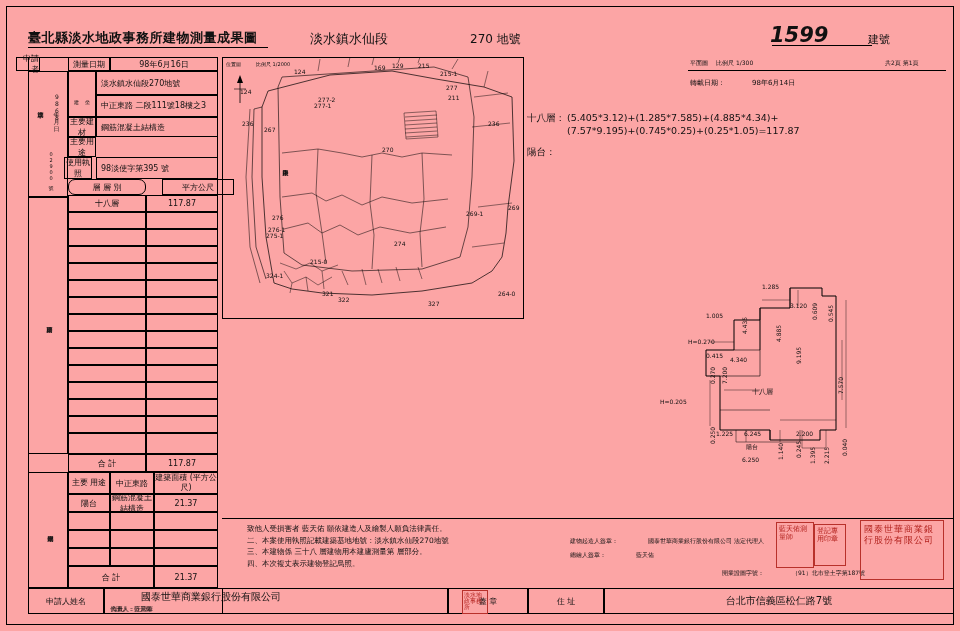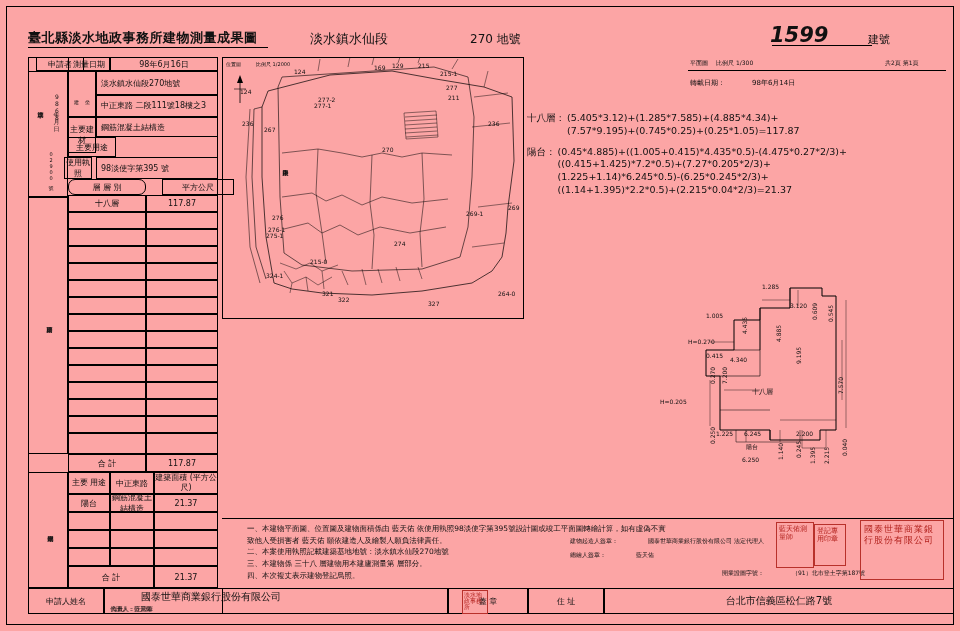--- a/index.html
+++ b/index.html
@@ -64,42 +64,42 @@
 
   <div class="t lft xs" style="left:690px;top:58px;width:60px;height:10px;">平面圖</div>
   <div class="t lft xs" style="left:716px;top:58px;width:70px;height:10px;">比例尺 1/300</div>
   <div class="t lft xs" style="left:885px;top:58px;width:60px;height:10px;">共2頁  第1頁</div>
   <div class="t lft small" style="left:690px;top:77px;width:70px;height:12px;">轉載日期：</div>
   <div class="t lft small" style="left:752px;top:77px;width:100px;height:12px;">98年6月14日</div>
   <div class="t" style="left:688px;top:70px;width:258px;height:0;border-top:1px solid #000;"></div>
 
   <div class="ol" id="ltab"></div>
 
-  <div class="cell ctr xs" style="left:36px;top:57px;width:48px;height:14px;">申請者</div>
+  <div class="cell ctr xs" style="left:16px;top:57px;width:24px;height:14px;text-align:right;">申請者</div>
   <div class="cell ctr xs" style="left:68px;top:57px;width:42px;height:14px;">測量日期</div>
   <div class="cell ctr xs" style="left:110px;top:57px;width:108px;height:14px;">98年6月16日</div>
 
   <div class="cell" style="left:28px;top:71px;width:40px;height:126px;">
     <div class="t vt xs" style="left:4px;top:6px;width:14px;height:58px;">淡建測字</div>
     <div class="t vt xs" style="left:20px;top:4px;width:14px;height:62px;">98年6月8日</div>
     <div class="t vt xxs" style="left:16px;top:72px;width:12px;height:44px;">02900號</div>
   </div>
 
   <div class="cell" style="left:68px;top:71px;width:28px;height:46px;">
     <div class="t vt xxs" style="left:2px;top:2px;width:11px;height:42px;">建</div>
     <div class="t vt xxs" style="left:13px;top:2px;width:11px;height:42px;">坐</div>
   </div>
   <div class="cell lft xs" style="left:96px;top:71px;width:122px;height:24px;padding-left:4px;">淡水鎮水仙段270地號</div>
   <div class="cell lft xxs" style="left:96px;top:95px;width:122px;height:22px;padding-left:4px;line-height:1.25;">中正東路 二段111號18樓之3</div>
   <div class="cell ctr xxs" style="left:68px;top:117px;width:28px;height:0px;border:none;"></div>
 
-  <div class="cell ctr xxs" style="left:68px;top:117px;width:28px;height:36px;">主要建材</div>
+  <div class="cell ctr xxs" style="left:68px;top:117px;width:28px;height:20px;">主要建材</div>
   <div class="cell lft xs" style="left:96px;top:117px;width:122px;height:20px;padding-left:4px;">鋼筋混凝土結構造</div>
 
-  <div class="cell ctr xxs" style="left:68px;top:137px;width:48px;height:20px;">主要用途</div>
+  <div class="cell ctr xxs" style="left:68px;top:137px;width:28px;height:20px;">主要用途</div>
 
   <div class="cell ctr xxs" style="left:64px;top:157px;width:28px;height:22px;">使用執照</div>
   <div class="cell lft xs" style="left:96px;top:157px;width:122px;height:22px;padding-left:4px;">98淡使字第395 號</div>
 
   <div class="cell ctr xs" style="left:68px;top:179px;width:78px;height:16px;border-radius:7px;">層 層 別</div>
   <div class="cell ctr xs" style="left:162px;top:179px;width:72px;height:16px;">平方公尺</div>
 
   <div class="cell ctr xs" style="left:68px;top:195px;width:78px;height:17px;">十八層</div>
   <div class="cell ctr xs" style="left:146px;top:195px;width:72px;height:17px;">117.87</div>
 
@@ -278,24 +278,20 @@
   <div class="t vt xs" style="left:278px;top:130px;width:14px;height:70px;">中正東路二段</div>
 
   <div class="t" id="formulas">
     <div class="frow">
       <span class="fkey">十八層：</span>
       <span class="fval">(5.405*3.12)+(1.285*7.585)+(4.885*4.34)+
 (7.57*9.195)+(0.745*0.25)+(0.25*1.05)=117.87</span>
     </div>
     <div class="frow" style="margin-top:8px;">
       <span class="fkey">陽台：</span>
-      <span class="fval">(0.45*4.885)+((1.005+0.415)*4.435*0.5)-(4.475*0.27*2/3)+
-((0.415+1.425)*7.2*0.5)+(7.27*0.205*2/3)+
-(1.225+1.14)*6.245*0.5)-(6.25*0.245*2/3)+
-((1.14+1.395)*2.2*0.5)+(2.215*0.04*2/3)=21.37</span>
     </div>
   </div>
 
   <svg width="300" height="210" style="left:650px;top:280px;">
 
     <path d="M 110,28 L 140,28 L 140,8 L 172,8 L 172,16 L 186,16 L 186,150 L 170,150
              L 170,160 L 120,160 L 120,150 L 70,150 L 70,96 L 56,96 L 56,70 L 84,70
              L 84,40 L 110,40 Z" fill="none" stroke="#000" stroke-width="1"></path>
 
     <path d="M 84,70 L 110,70 L 110,40" fill="none" stroke="#000" stroke-width="0.6"></path>
@@ -345,21 +341,20 @@
   <div class="lbl" style="left:772px;top:448px;transform:rotate(-90deg);">1.140</div>
   <div class="lbl" style="left:804px;top:452px;transform:rotate(-90deg);">1.395</div>
   <div class="lbl" style="left:818px;top:452px;transform:rotate(-90deg);">2.215</div>
   <div class="lbl" style="left:704px;top:432px;transform:rotate(-90deg);">0.250</div>
   <div class="lbl" style="left:836px;top:444px;transform:rotate(-90deg);">0.040</div>
 
   <div class="t lft small" style="left:752px;top:386px;width:50px;height:12px;">十八層</div>
   <div class="t lft xs" style="left:746px;top:442px;width:30px;height:10px;">陽台</div>
 
   <div class="t" id="notes">
-    <div>一、本建物平面圖、位置圖及建物面積係由  藍天佑   依使用執照98淡使字第395號設計圖或竣工平面圖轉繪計算，如有虛偽不實</div>
     <div>     致他人受損害者  藍天佑    願依建造人及繪製人願負法律責任。</div>
     <div>二、本案使用執照記載建築基地地號：淡水鎮水仙段270地號</div>
     <div>三、本建物係  三十八   層建物用本建廬測量第   層部分。</div>
     <div>四、本次複丈表示建物登記烏照。</div>
   </div>
 
   <div class="t lft xs" style="left:570px;top:536px;width:80px;height:10px;">建物起造人簽章：</div>
   <div class="t lft xs" style="left:648px;top:536px;width:270px;height:10px;">國泰世華商業銀行股份有限公司  法定代理人</div>
   <div class="t lft xs" style="left:570px;top:550px;width:70px;height:10px;">總繪人簽章：</div>
   <div class="t lft xs" style="left:636px;top:550px;width:120px;height:10px;">藍天佑</div>

